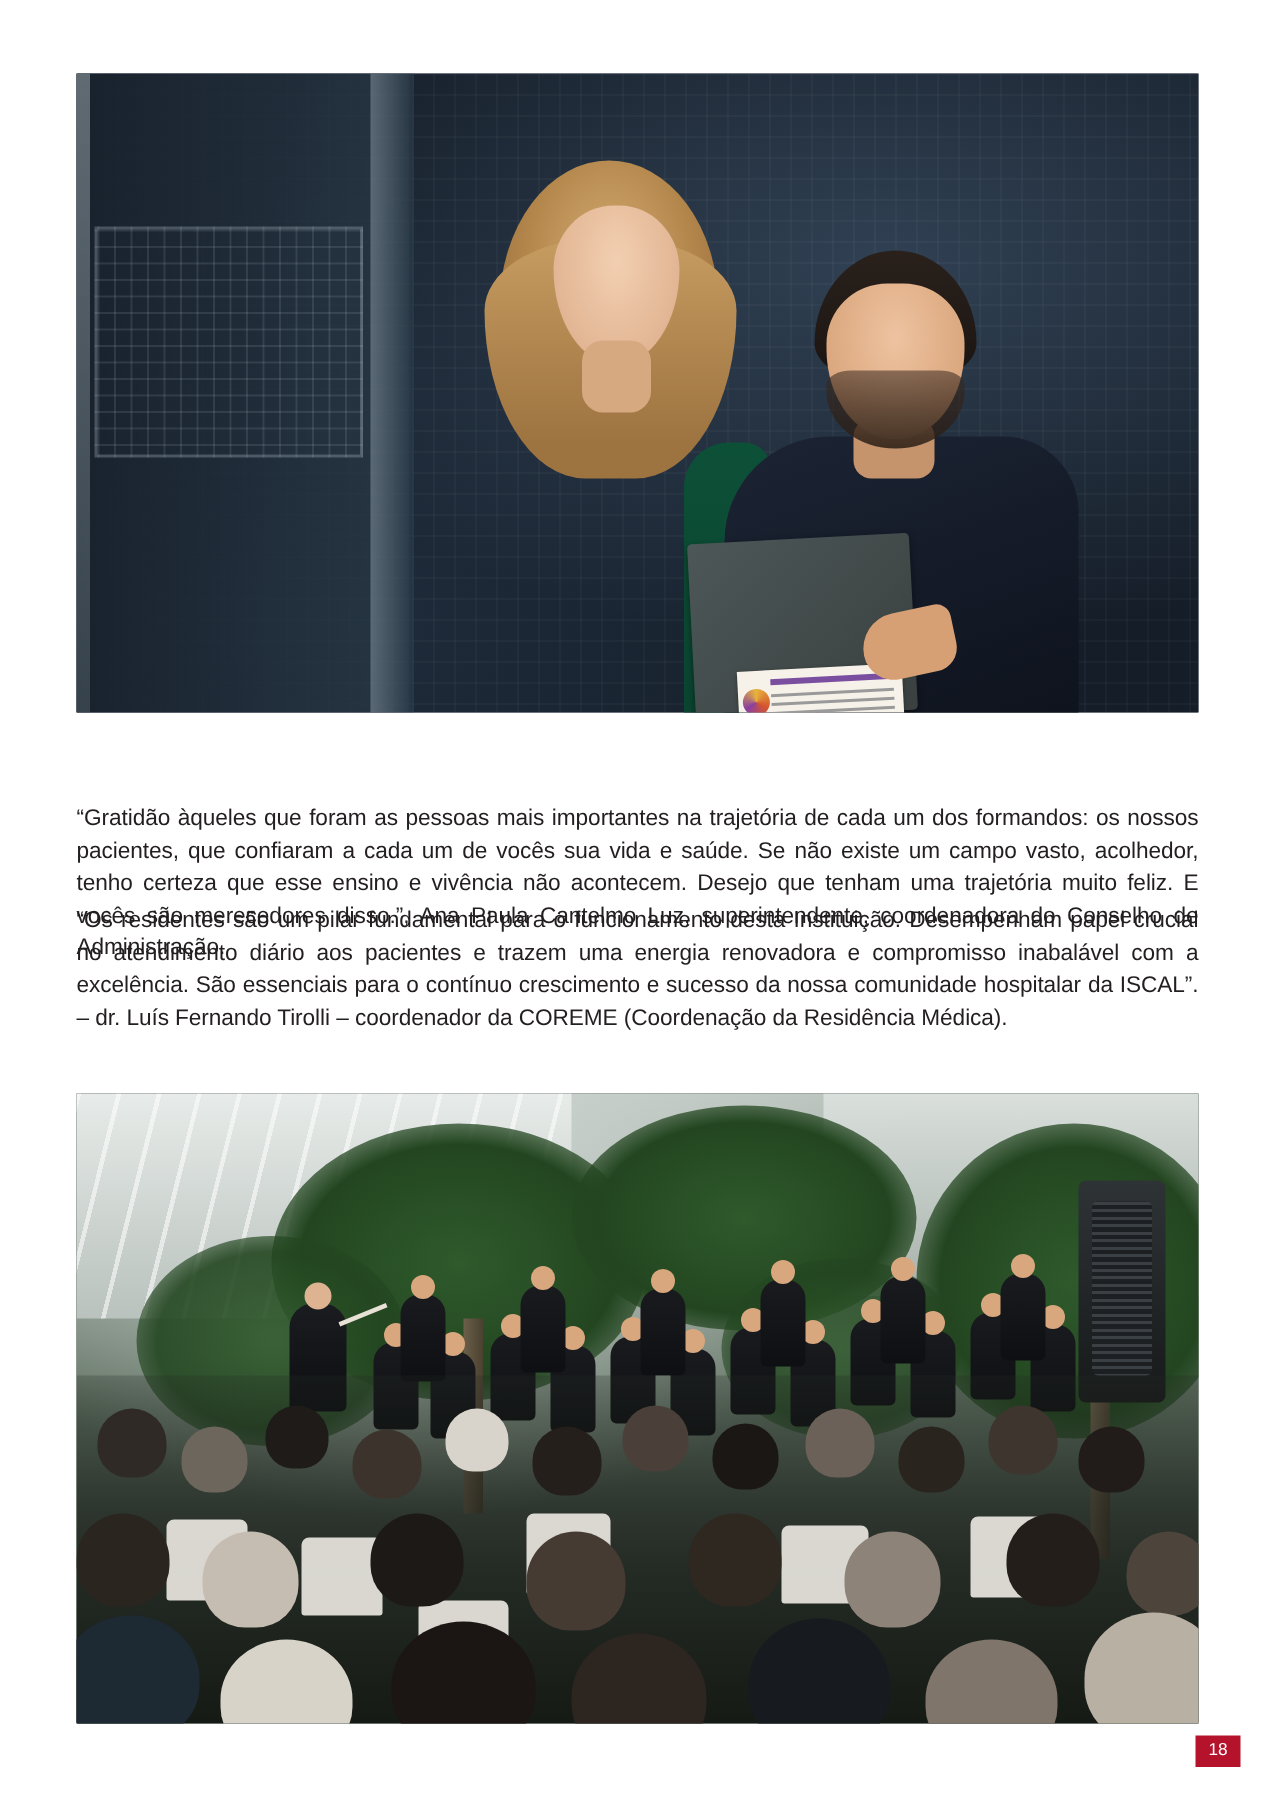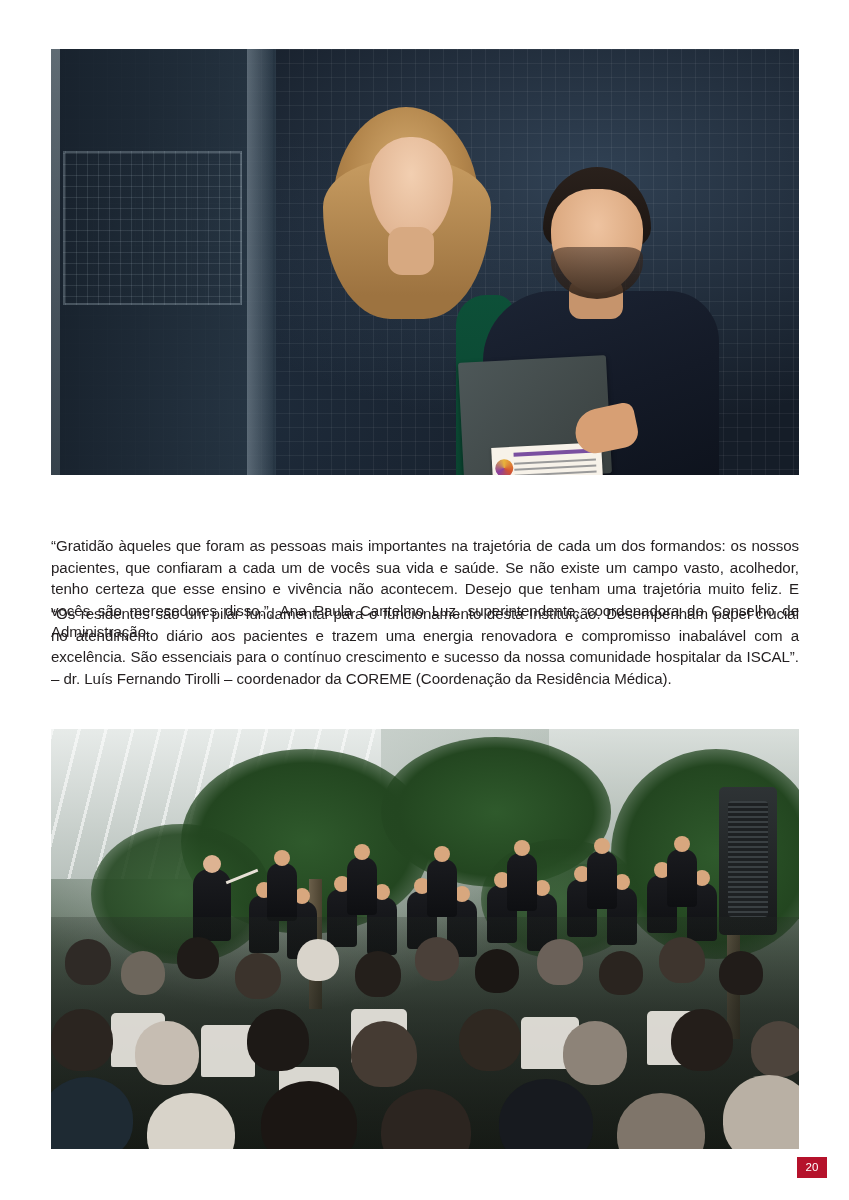--- a/index.html
+++ b/index.html
@@ -481,15 +481,15 @@
       <div class="head" style="left:-10px; top:160px; width:92px; height:84px; background:#1e2a33;"></div>
       <div class="head" style="left:96px;  top:176px; width:88px; height:80px; background:#d8d3c9;"></div>
       <div class="head" style="left:210px; top:164px; width:96px; height:86px; background:#1b1613;"></div>
       <div class="head" style="left:330px; top:172px; width:90px; height:84px; background:#2c2520;"></div>
       <div class="head" style="left:448px; top:162px; width:94px; height:88px; background:#171a1f;"></div>
       <div class="head" style="left:566px; top:176px; width:88px; height:80px; background:#7f756a;"></div>
       <div class="head" style="left:672px; top:158px; width:92px; height:88px; background:#b9b0a4;"></div>
     </div>
   </div>
 
-  <div class="page-number-box">20</div>
+  <div class="page-number-box">18</div>
 
 </div>
 
 </body></html>

